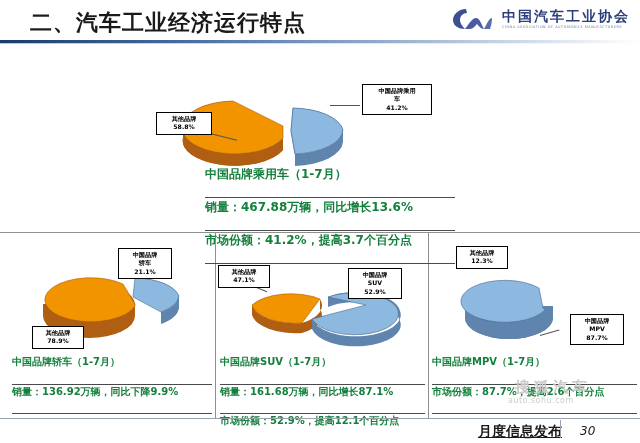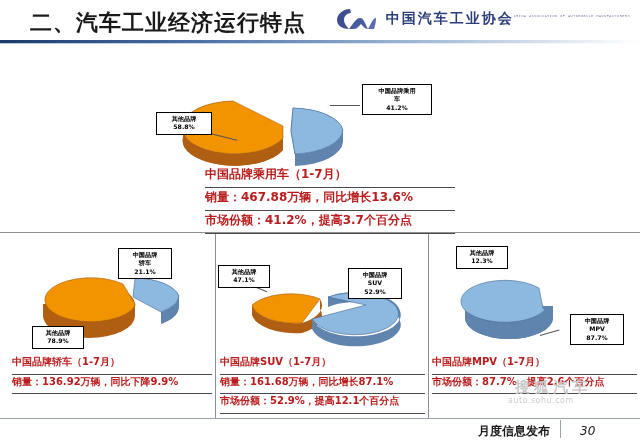--- a/index.html
+++ b/index.html
@@ -14,21 +14,21 @@
   
   .header{position:absolute;left:0;top:0;width:640px;height:44px;}
   .title{
     position:absolute;left:30px;top:8px;
     font-size:22px;font-weight:bold;color:#1a1a1a;
     letter-spacing:1px;white-space:nowrap;
     font-family:"DejaVu Sans","Liberation Sans",sans-serif;
   }
   .logo-wrap{position:absolute;right:10px;top:6px;display:flex;align-items:center;gap:6px;}
   .logo-mark{width:46px;height:26px;flex:none;}
-  .logo-txt{display:flex;flex-direction:row;font-family:Liberation Mono, monospace;}
+  .logo-txt{display:flex;flex-direction:column;}
   .logo-cn{font-size:14px;font-weight:bold;color:#2b3f7a;letter-spacing:2px;line-height:1.05;white-space:nowrap;}
   .logo-en{font-size:3.4px;color:#6f7ba0;letter-spacing:.55px;line-height:1.2;white-space:nowrap;margin-top:2px;}
 
   .hr-grad{
     position:absolute;left:0;top:40px;width:640px;height:3px;
     background:linear-gradient(to right,#1b3a6b 0%,#4a6ea5 30%,#93adcd 60%,#dfe7f1 88%,#ffffff 100%);
   }
   .hr-grad2{
     position:absolute;left:0;top:43px;width:640px;height:1px;
     background:linear-gradient(to right,#b9c8dc 0%,#e8eef6 70%,#ffffff 100%);
@@ -49,45 +49,45 @@
     font-size:6.2px;font-weight:bold;color:#000;
     text-align:center;line-height:1.35;
     padding:2px 3px;white-space:nowrap;
     font-family:"DejaVu Sans","Liberation Sans",sans-serif;
   }
   .leader{position:absolute;background:#555;}
 
   
   .txtblock{position:absolute;}
   .txtblock div{
-    font-size:10px;color:#b91c1c;font-weight:bold;
+    font-size:10px;color:#15803d;font-weight:bold;
     line-height:1.45;white-space:nowrap;
     border-bottom:1px solid #4a4a4a;
-    padding-bottom:4px;
+    padding-bottom:14px;
     font-family:"DejaVu Sans","Liberation Sans",sans-serif;
   }
   .txtblock.big div{font-size:12px;line-height:1.5;}
 
   
   .wm1{
     position:absolute;left:503px;top:378px;
     font-size:15px;color:#c9c9c9;font-weight:bold;letter-spacing:4px;
     white-space:nowrap;
     margin-left:12px;
   }
   .wm2{
     position:absolute;left:508px;top:396px;
     font-size:8px;color:#cccccc;letter-spacing:.5px;white-space:nowrap;
   }
 
   
   .footer-line{position:absolute;left:0;top:418px;width:640px;height:1px;background:#9aa3ad;}
   .footer-txt{
     position:absolute;left:478px;top:423px;
-    font-size:12px;font-weight:bold;color:#1a1a1a;white-space:nowrap;
+    font-size:14px;font-weight:bold;color:#1a1a1a;white-space:nowrap;text-decoration:underline;
   }
   .footer-sep{position:absolute;left:560px;top:420px;width:1px;height:18px;background:#9aa3ad;}
   .footer-page{
     position:absolute;left:580px;top:424px;
     font-size:12px;color:#1a1a1a;white-space:nowrap;font-style:italic;
   }
 </style>
 </head>
 <body>
 

